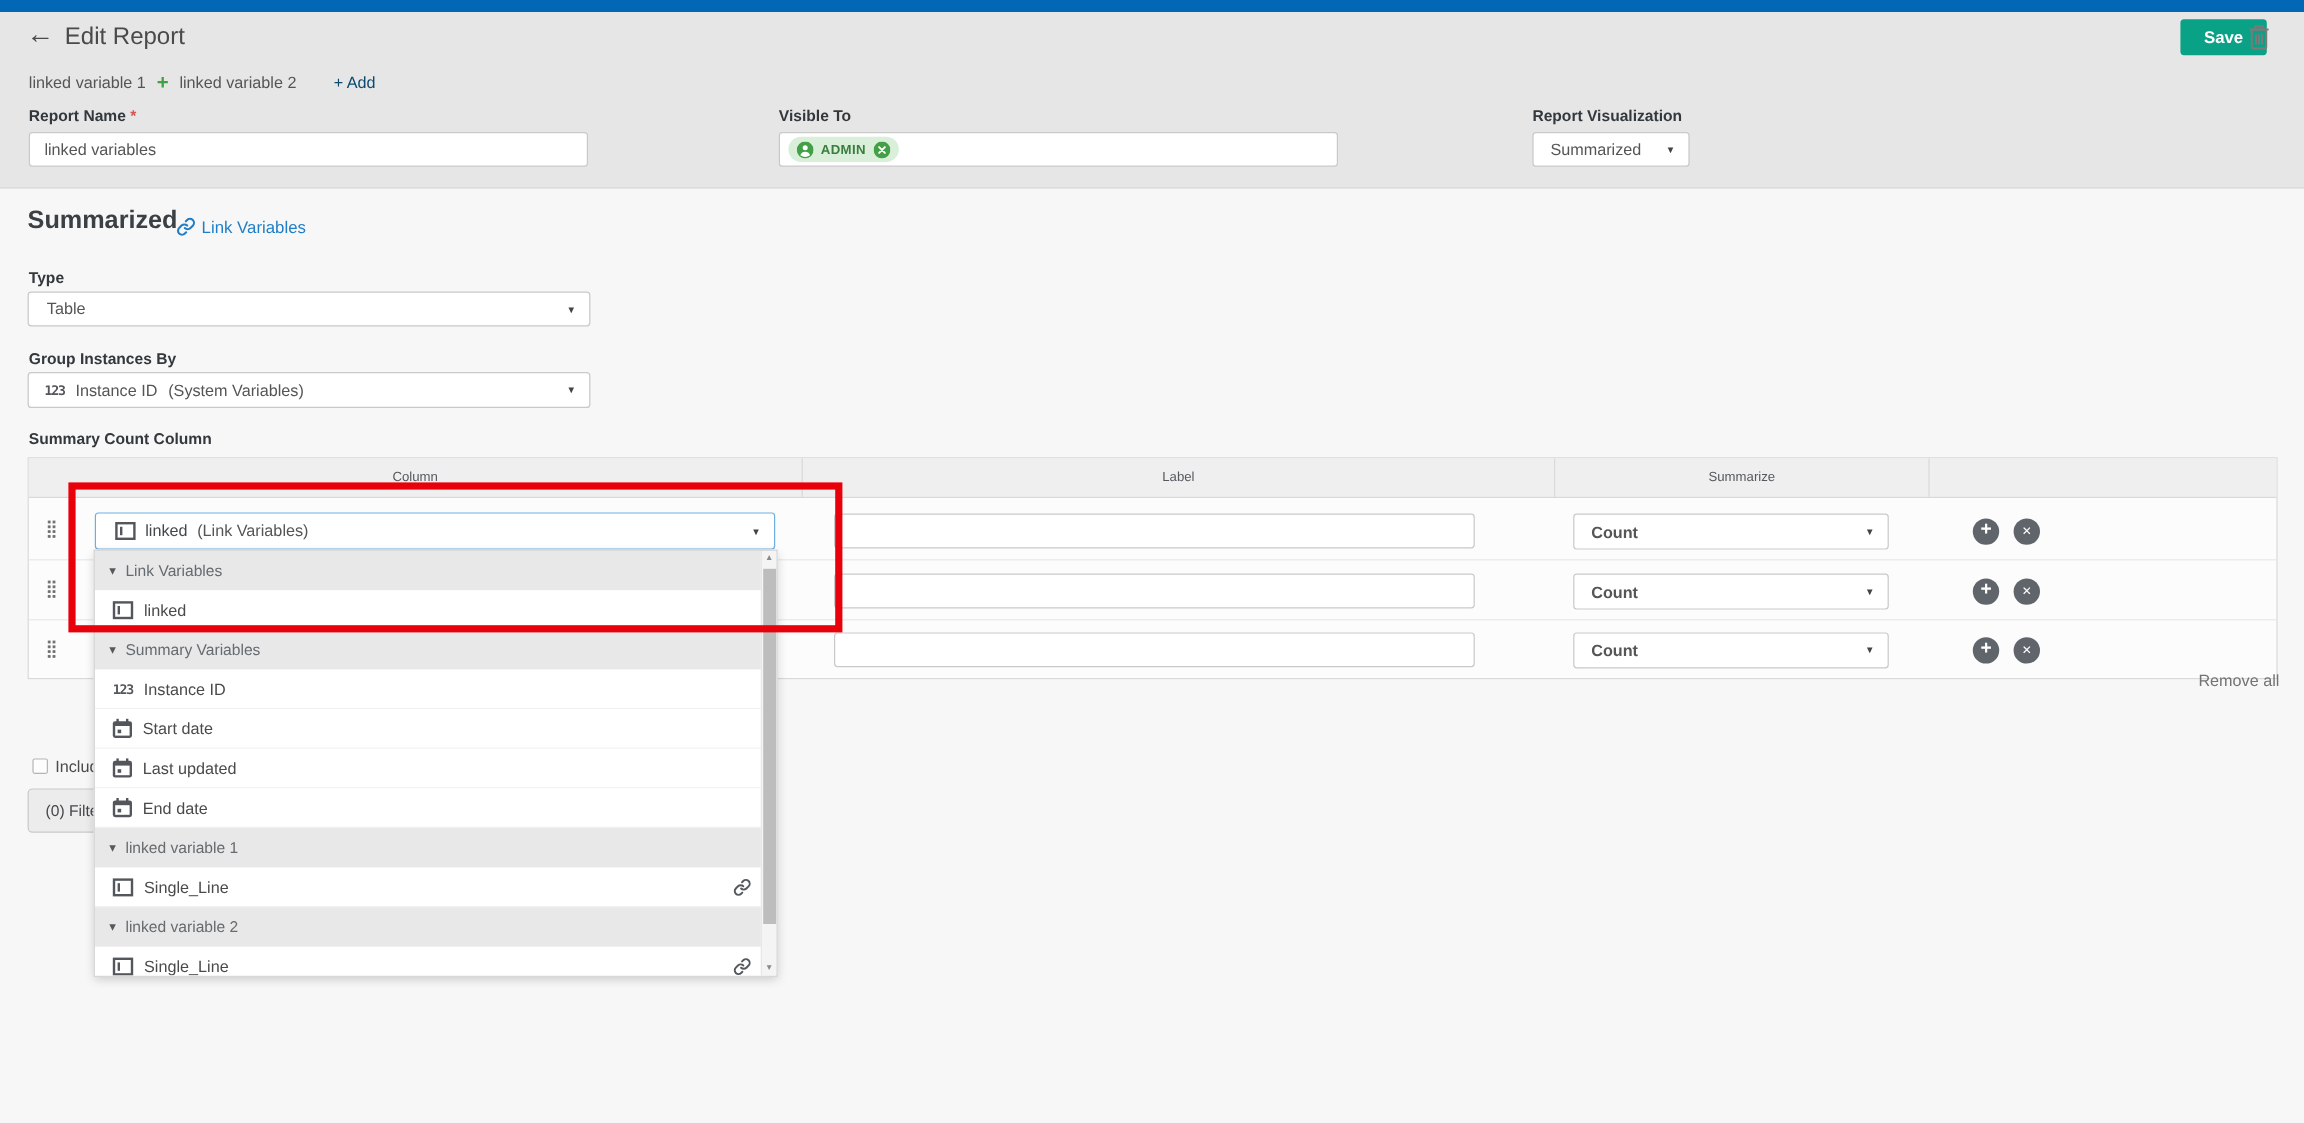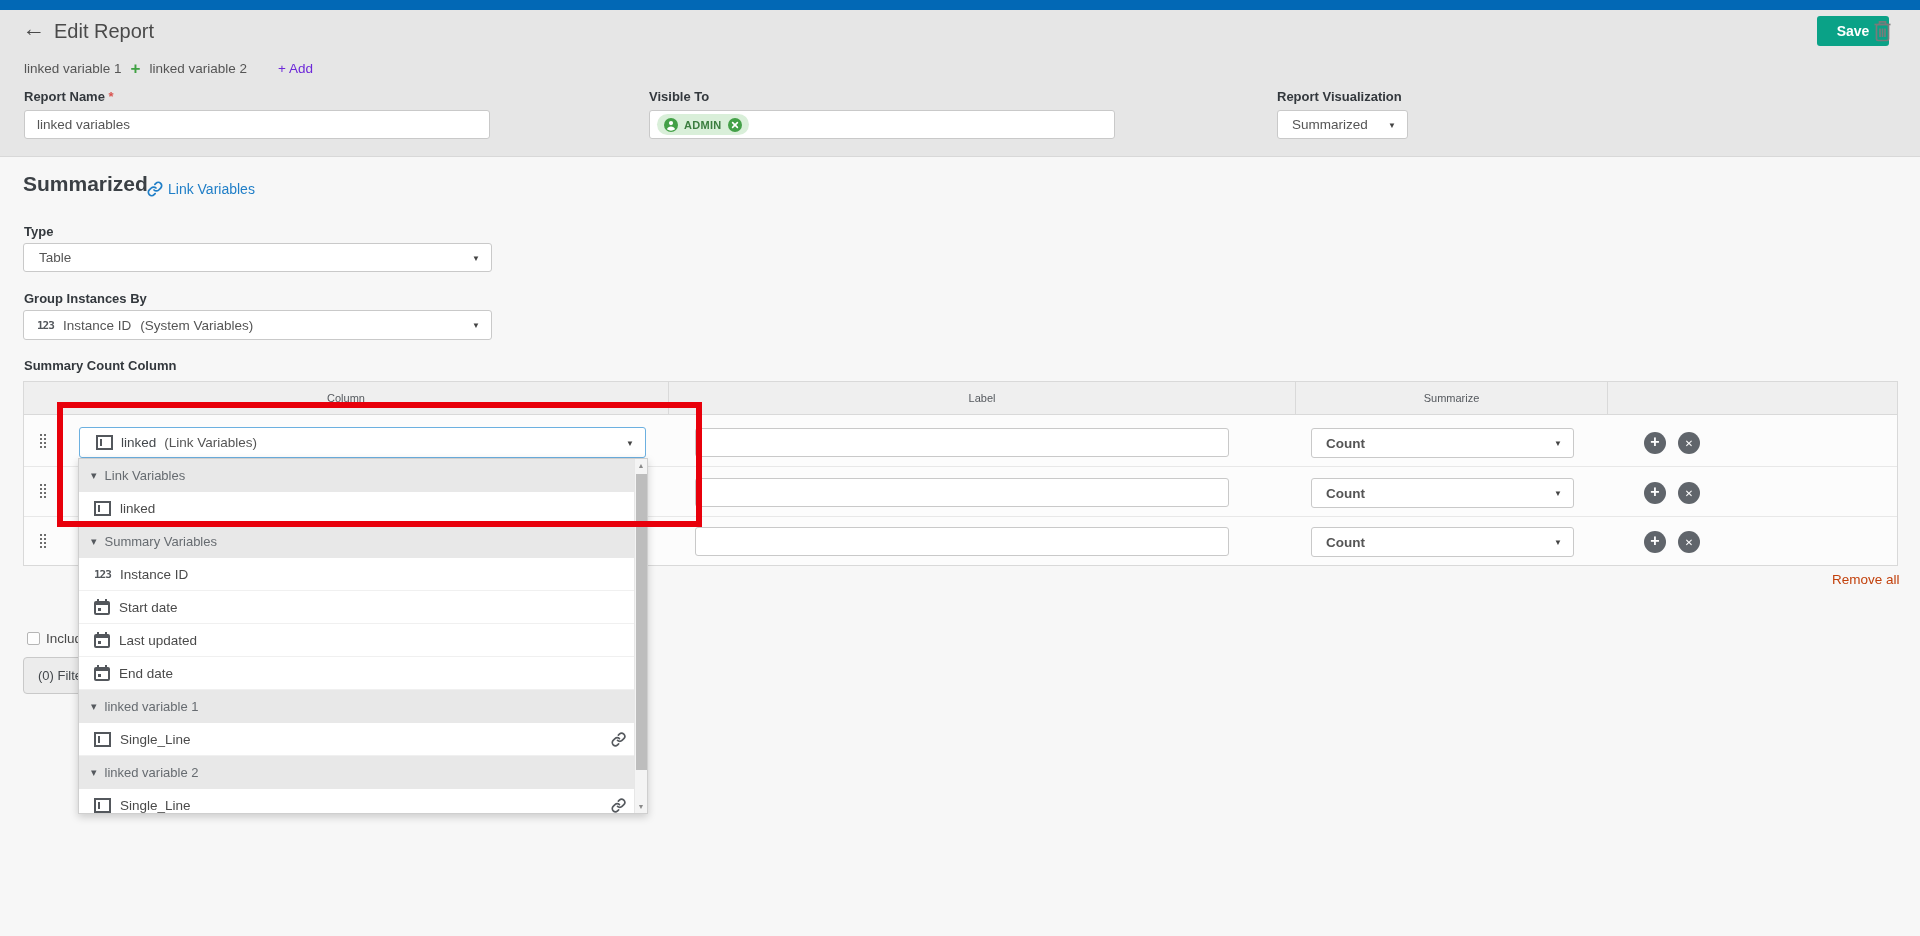--- a/index.html
+++ b/index.html
@@ -17,21 +17,21 @@
   .blue-notch { left:0; top:31px; width:3px; height:16px; background:#0268b5; }
   .header-zone { left:0; top:10px; width:1920px; height:147px; background:#e6e6e6; border-bottom:1px solid #d8d8d8; }
   .back-arrow { left:22px; top:17px; font-size:23px; color:#4a4a4a; cursor:pointer; line-height:1; }
   .page-title { left:54px; top:20px; font-size:20px; color:#4a4a4a; }
   .save-btn { left:1817px; top:16px; width:72px; height:30px; background:#0aa287; color:#fff;
     font-size:14px; font-weight:700; border:none; border-radius:3px; text-align:center; line-height:30px; cursor:pointer; }
   .trash { left:1872px; top:19px; cursor:pointer; }
 
   .vars-bar { left:24px; top:60px; display:flex; align-items:center; gap:9px; font-size:13.5px; color:#555; }
   .vars-plus { color:#3fa142; font-weight:800; font-size:17px; line-height:1; }
-  .add-link { color:#6d28d9; margin-left:22px; cursor:pointer; }
+  .add-link { color:#0c4a6e; margin-left:22px; cursor:pointer; }
 
   .fld-label { font-size:13px; font-weight:700; color:#33383d; }
   .req-star { color:#d9534f; }
   .text-input { background:#fff; border:1px solid #c9c9c9; border-radius:3px; height:29px;
     font-family:inherit; font-size:13.5px; color:#555; padding:0 12px; outline:none; }
 
   .vt-box { left:649px; top:110px; width:466px; height:29px; background:#fff; border:1px solid #c9c9c9; border-radius:3px; display:flex; align-items:center; padding-left:7px; }
   .chip { display:flex; align-items:center; gap:6px; height:21px; background:#d9efd9; border-radius:11px; padding:0 7px; }
   .chip-label { font-size:11px; font-weight:700; color:#3b7d3f; letter-spacing:.3px; }
 
@@ -68,21 +68,21 @@
 
   .focus-select { border:1px solid #6cb0e0; }
   .count-select { width:263px; height:30px; }
   .count-select .val { padding-left:14px;font-weight:bold; }
 
   .circle-btn { position:absolute; width:22px; height:22px; border-radius:50%; background:#60656b; color:#fff;
     display:flex; align-items:center; justify-content:center; cursor:pointer; }
   .circle-btn.plus { font-size:16px; font-weight:700; line-height:1; padding-bottom:2px; }
   .circle-btn.close { font-size:10px; font-weight:700; }
 
-  .remove-all { left:1832px; top:572px; color:#c2410c; font-size:13.5px; cursor:pointer; }
+  .remove-all { left:1832px; top:560px; color:#737373; font-size:13.5px; cursor:pointer; }
 
   .checkbox { left:27px; top:632px; width:13px; height:13px; background:#fdfdfd; border:1px solid #b5b5b5; border-radius:2px; cursor:pointer; }
   .include-label { left:46px; top:631px; font-size:13.5px; color:#4a4a4a; }
   .filters-btn { left:23px; top:657px; width:74px; height:37px; background:#ececec; border:1px solid #c9c9c9; border-radius:4px;
     font-size:13px; color:#44484c; display:flex; align-items:center; padding-left:14px; cursor:pointer; }
 
   
   .dd-panel { left:78px; top:458px; width:570px; height:356px; background:#fff; border:1px solid #cfcfcf;
     box-shadow:0 3px 8px rgba(0,0,0,.18); overflow:hidden; z-index:20; }
   .dd-rows { position:absolute; left:0; top:0; right:13px; }

